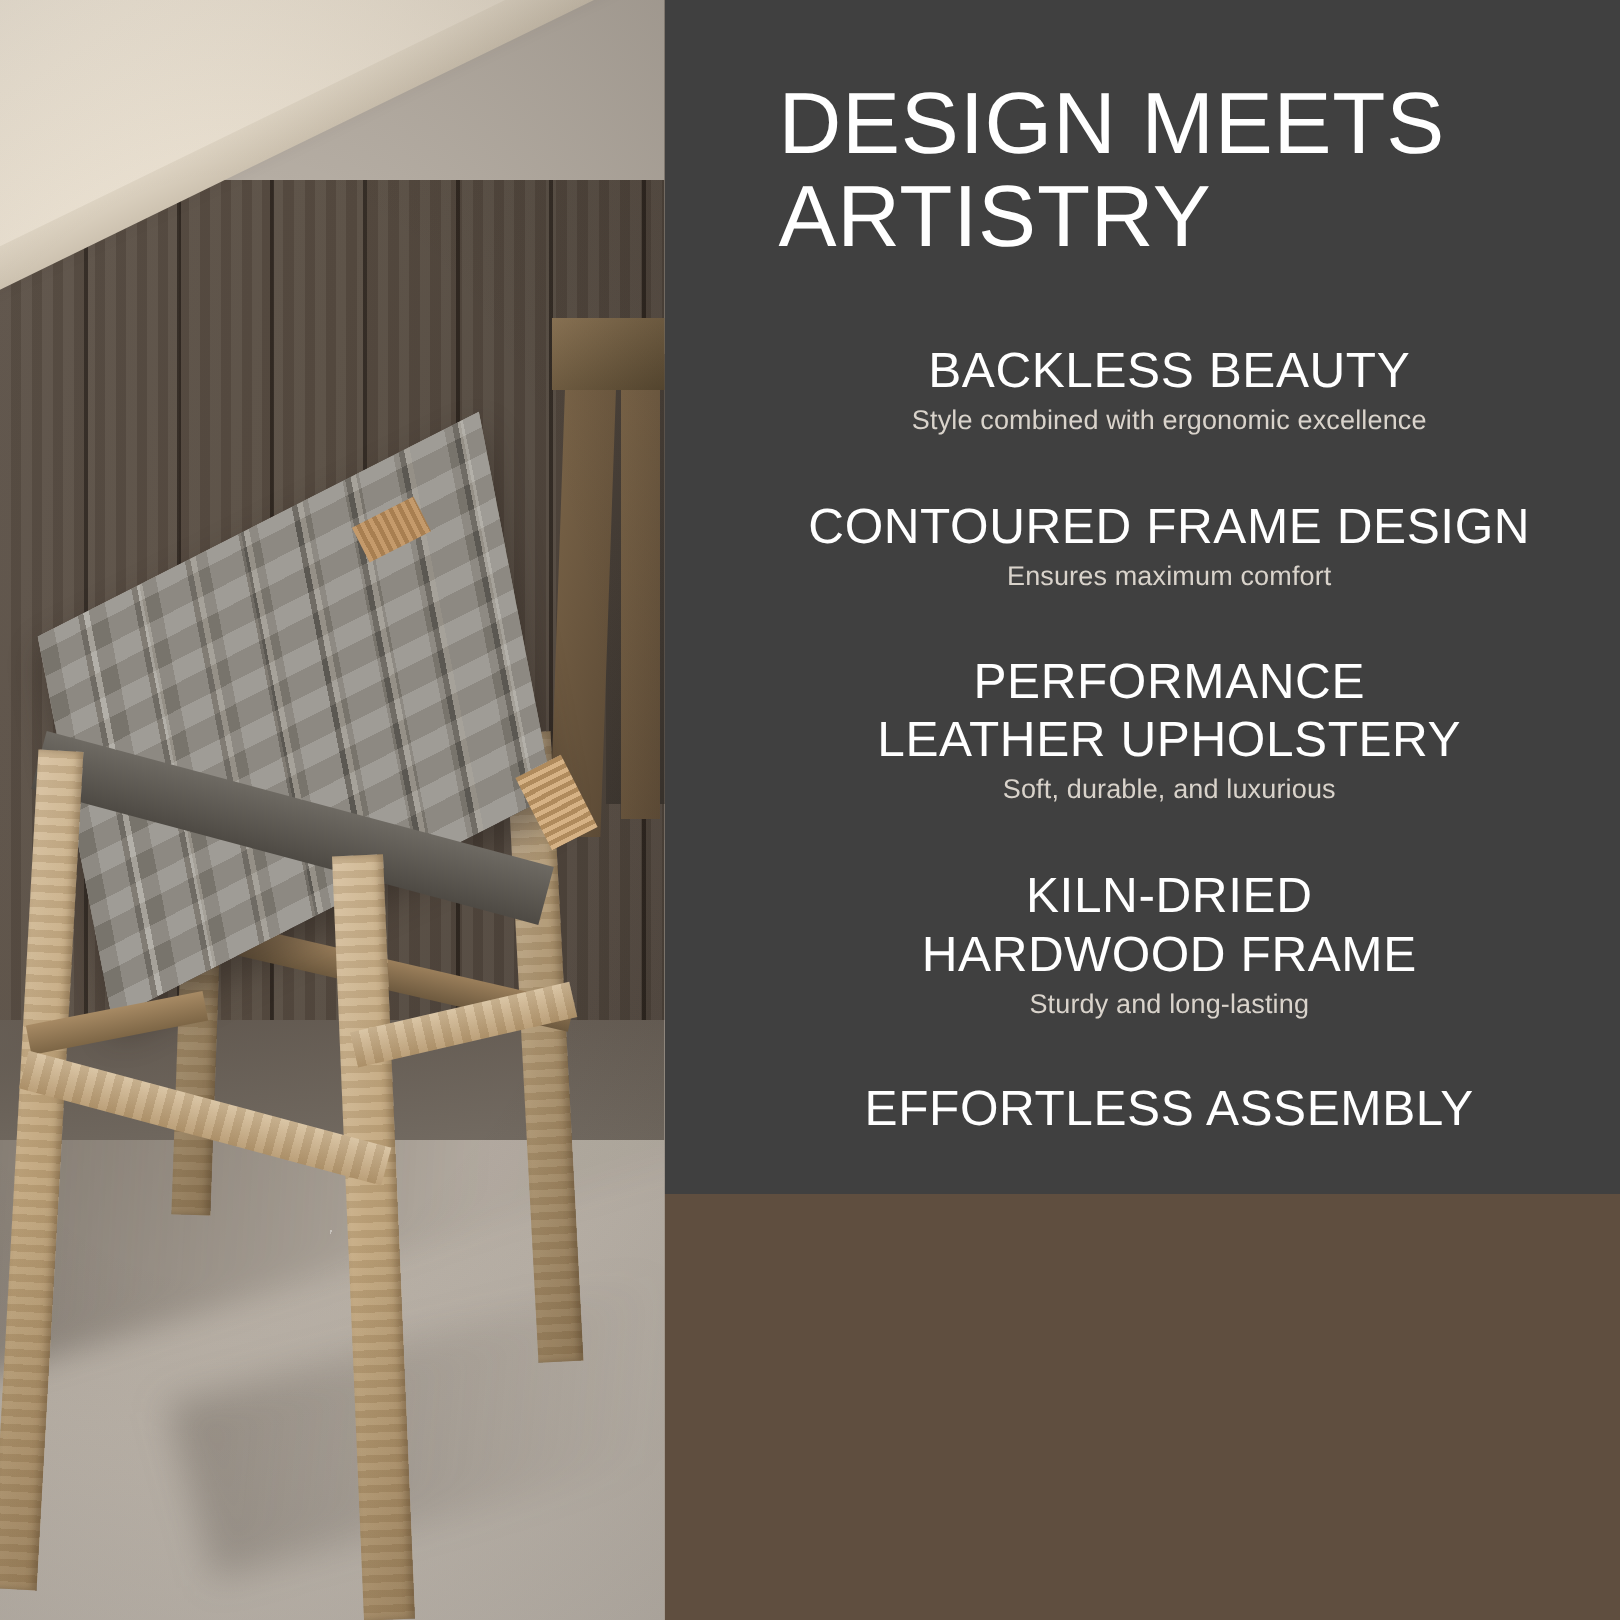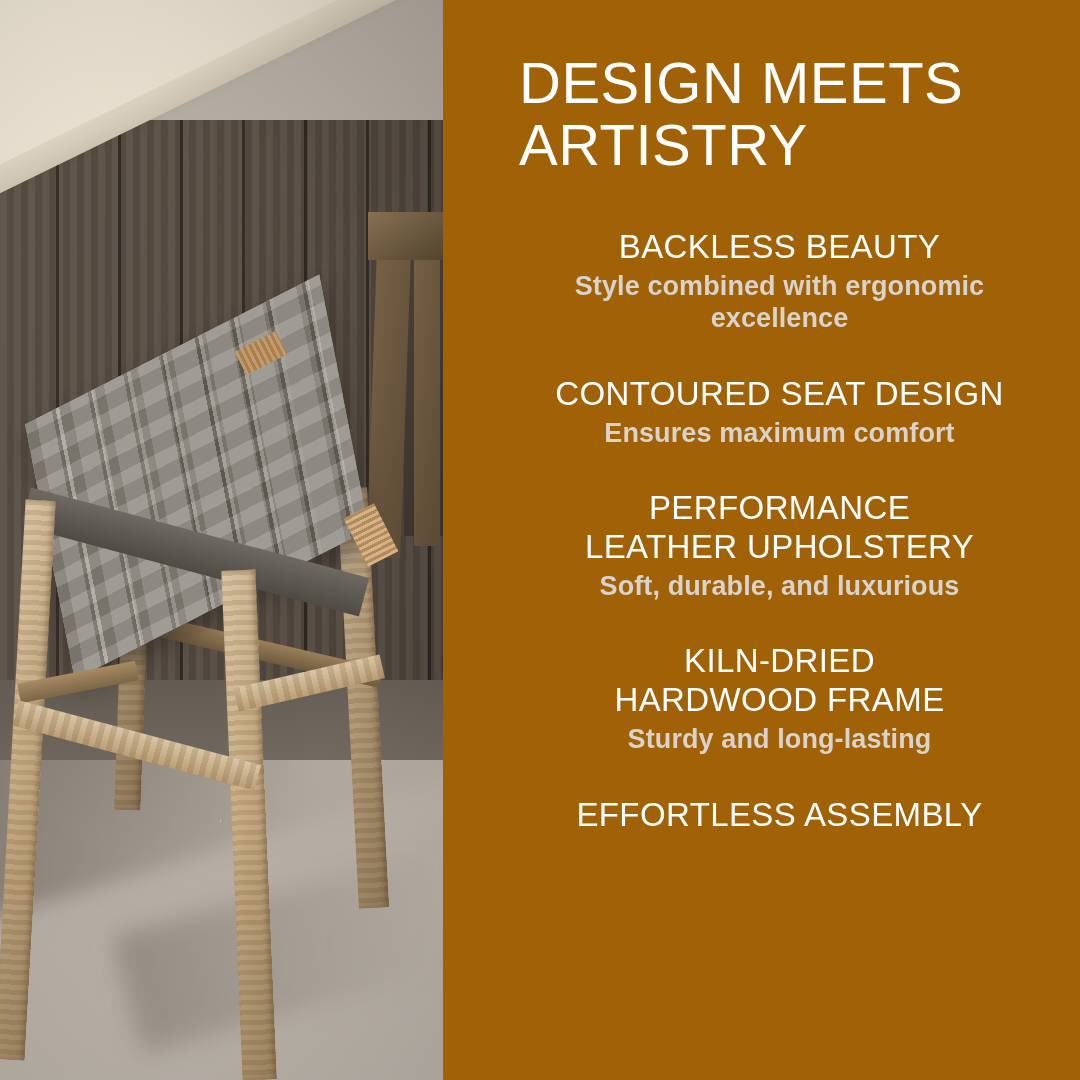--- a/index.html
+++ b/index.html
@@ -175,22 +175,22 @@
                linear-gradient(90deg,#d3ad7f,#b08a5c); }
 
   .photo-vignette {
     left:0; top:0; width:443px; height:1080px;
     background:radial-gradient(120% 75% at 35% 45%, rgba(0,0,0,0) 45%, rgba(30,24,18,.22) 100%);
   }
 
   
   .text-panel {
     width:637px;
-    height:1080px;
-    background:#a16207;
+    height:796px;
+    background:#404040;
     padding:52px 40px 0 76px;
   }
   .headline {
     color:#ffffff;
     font-size:58px;
     line-height:1.07;
     font-weight:300;
     letter-spacing:.5px;
     white-space:pre-line;
     margin-bottom:52px;
@@ -201,23 +201,23 @@
     color:#ffffff;
     font-size:33px;
     line-height:1.18;
     font-weight:300;
     letter-spacing:.4px;
     white-space:pre-line;
     margin-bottom:3px;
   }
   .feature-desc {
     color:#d9d3cb;
-    font-size:27px;
+    font-size:18px;
     line-height:1.2;
-    font-weight:700;
+    font-weight:400;
     letter-spacing:.1px;
   }
 </style>
 </head>
 <body>
 
 <div class="infographic">
 
   <div class="photo-panel">
     <div class="layer floor"></div>
@@ -263,21 +263,21 @@
 ARTISTRY</h1>
 
     <div class="features">
 
       <div class="feature">
         <div class="feature-title">BACKLESS BEAUTY</div>
         <div class="feature-desc">Style combined with ergonomic excellence</div>
       </div>
 
       <div class="feature">
-        <div class="feature-title">CONTOURED SEAT DESIGN</div>
+        <div class="feature-title">CONTOURED FRAME DESIGN</div>
         <div class="feature-desc">Ensures maximum comfort</div>
       </div>
 
       <div class="feature">
         <div class="feature-title">PERFORMANCE
 LEATHER UPHOLSTERY</div>
         <div class="feature-desc">Soft, durable, and luxurious</div>
       </div>
 
       <div class="feature">

